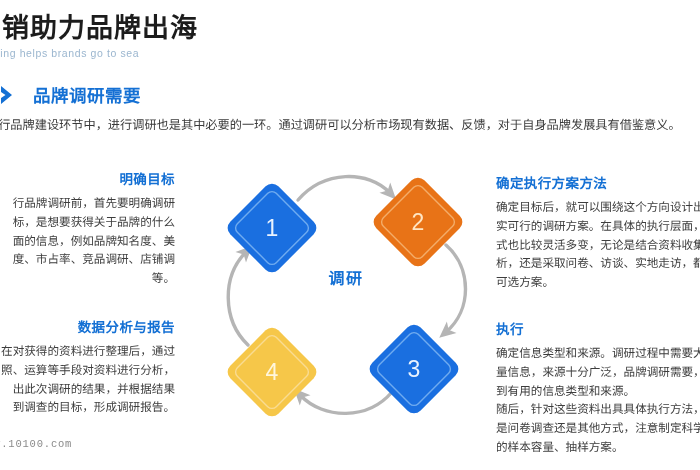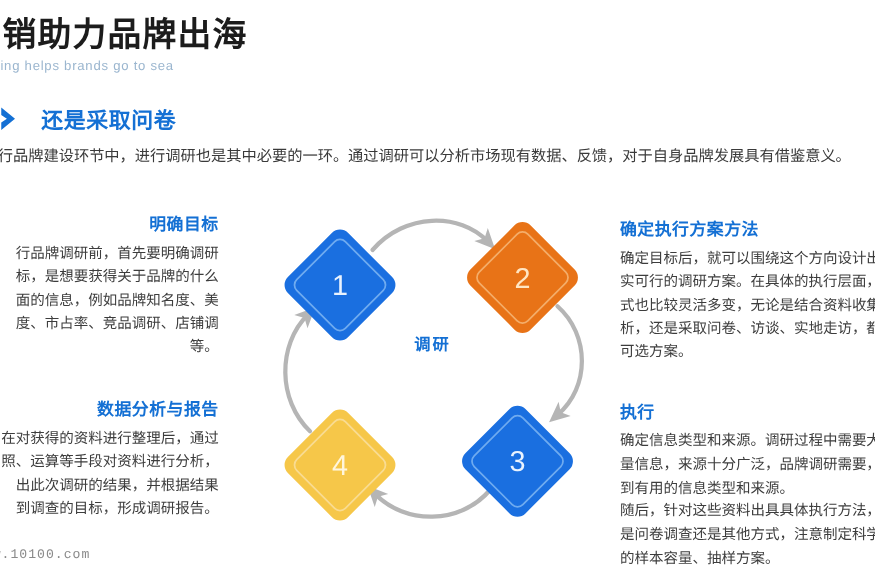--- a/index.html
+++ b/index.html
@@ -123,21 +123,21 @@
     height: 270px;
   }
   .diagram svg { display: block; }
 
   .center-label {
     position: absolute;
     left: 0;
     top: 105px;
     width: 300px;
     text-align: center;
-    font-size: 13px;
+    font-size: 16px;
     font-weight: bold;
     color: #1470d4;
     letter-spacing: 1.5px;
     pointer-events: none;
   }
 
   
   .footer {
     position: absolute;
     left: -13px;
@@ -159,21 +159,21 @@
     <div class="header-sub">arketing helps brands go to sea</div>
   </div>
 
   <div class="section-head">
     <span>
       <svg class="chev-icon" viewBox="0 0 36 20" xmlns="http://www.w3.org/2000/svg">
         <path d="M1 1 L12 10 L1 19 L1 13 L5.5 10 L1 7 Z" fill="#1470d4"></path>
         <path d="M13 1 L24 10 L13 19 L13 13 L17.5 10 L13 7 Z" fill="#1470d4"></path>
       </svg>
     </span>
-    <span class="section-title">还是采取问卷</span>
+    <span class="section-title">品牌调研需要</span>
   </div>
 
   <div class="intro">进行品牌建设环节中，进行调研也是其中必要的一环。通过调研可以分析市场现有数据、反馈，对于自身品牌发展具有借鉴意义。</div>
 
   <div class="col col-left col-tl">
     <div class="col-heading">明确目标</div>
     <div class="col-body">
       <p>行品牌调研前，首先要明确调研</p>
       <p>标，是想要获得关于品牌的什么</p>
       <p>面的信息，例如品牌知名度、美</p>

